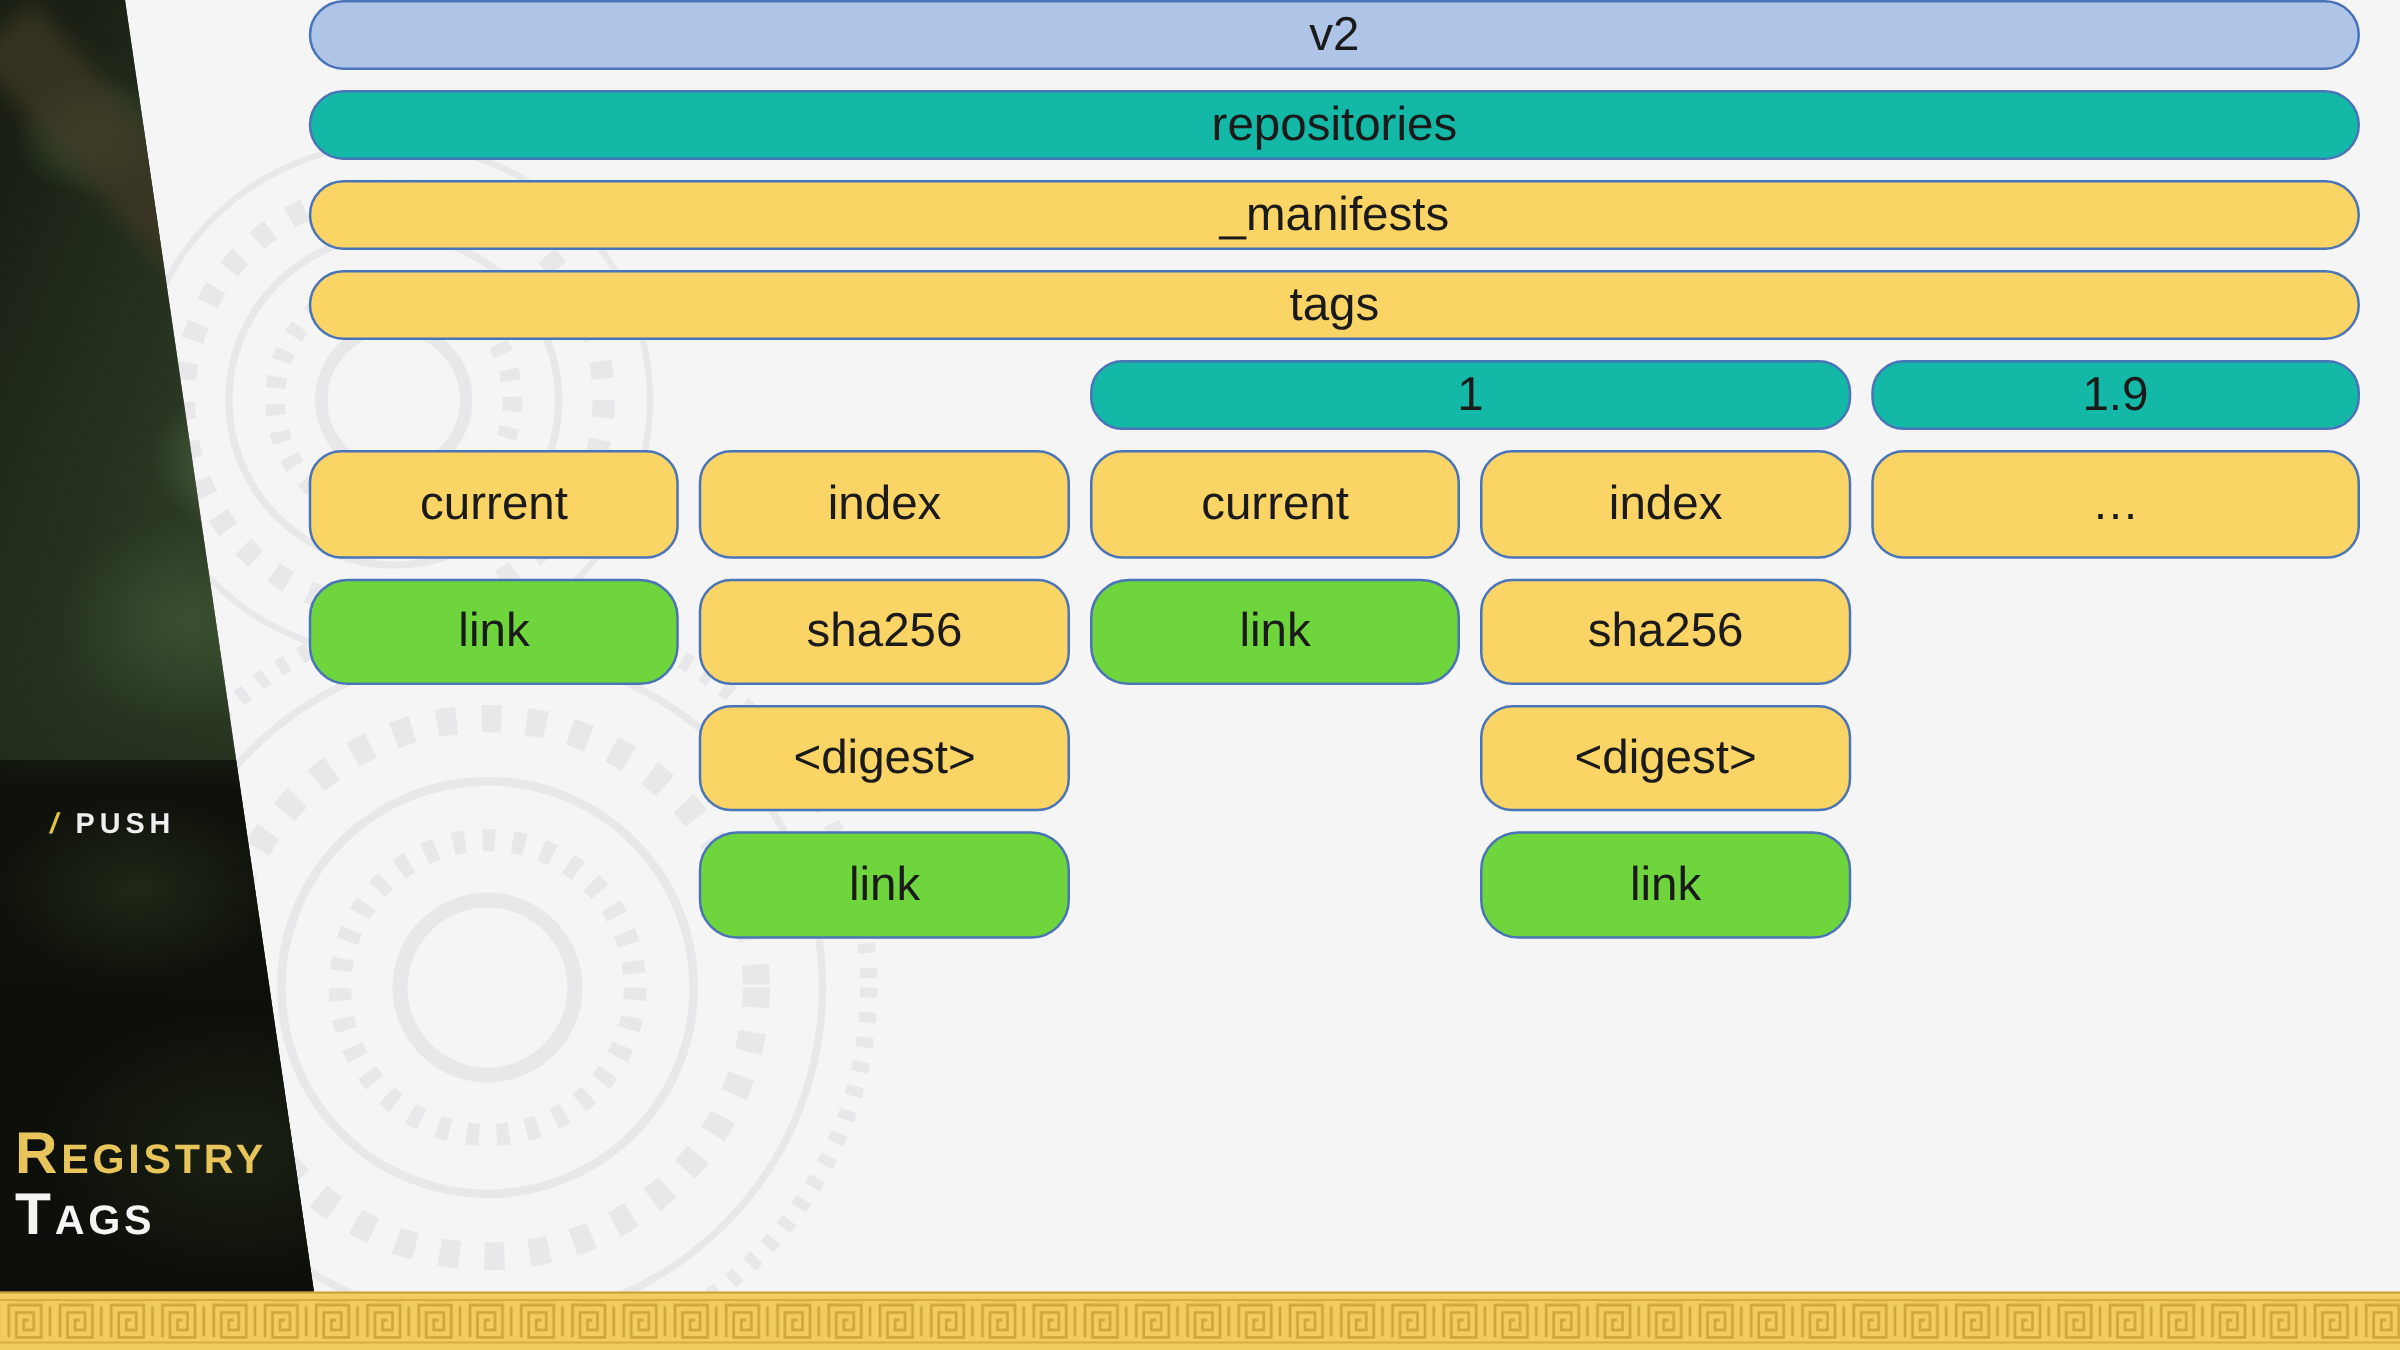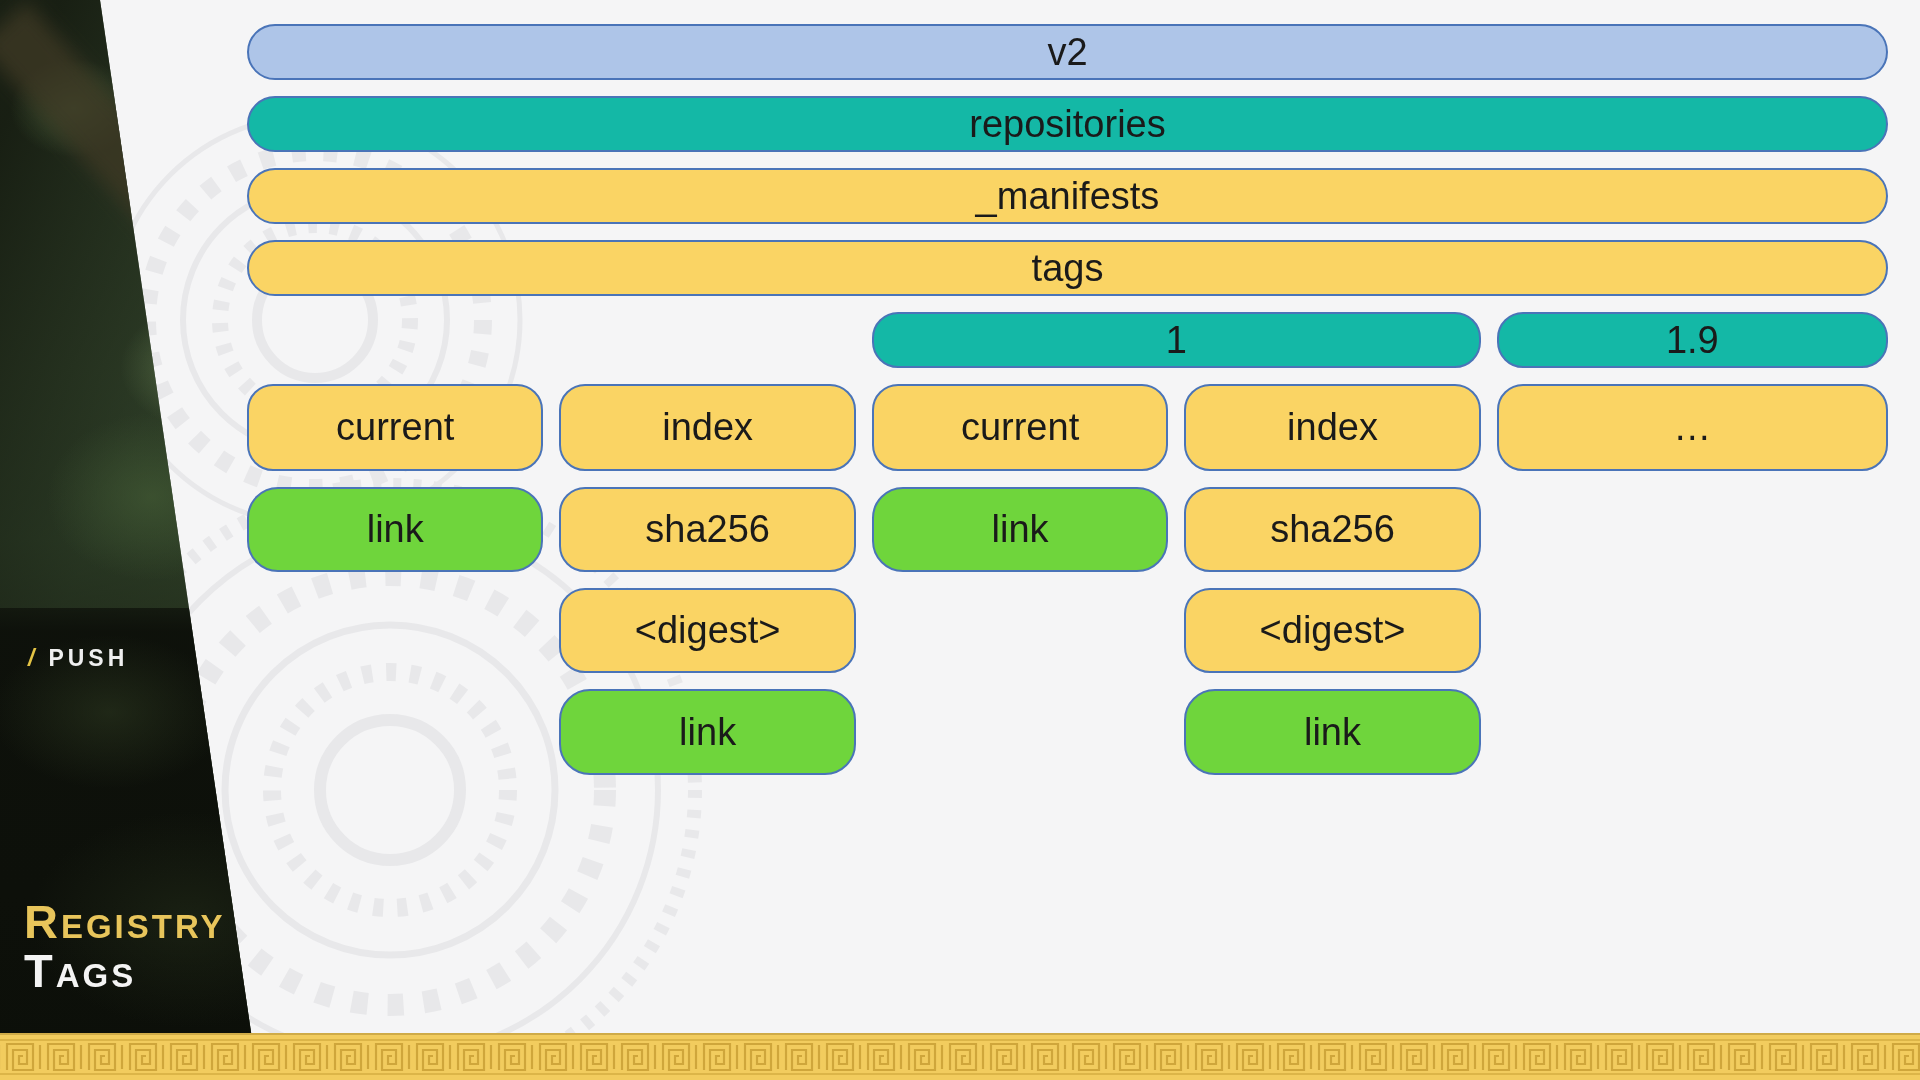--- a/index.html
+++ b/index.html
@@ -20,29 +20,29 @@
       radial-gradient(150px 120px at 58% 46%, rgba(70,95,55,0.60), transparent 70%),
       linear-gradient(115deg, rgba(22,28,17,0.92) 8%, rgba(45,60,38,0.55) 45%, rgba(60,80,48,0.45) 72%),
       linear-gradient(180deg,#33432c 0%,#2b3a25 34%,#22301e 50%,#161d12 58%,#11150d 64%,#10140c 100%);}
   .sidebar-photo::before{content:"";position:absolute;left:-50px;top:110px;width:320px;height:64px;
       background:rgba(62,57,36,0.78);transform:rotate(48deg);filter:blur(9px);}
   .sidebar-dark{position:absolute;left:0;right:0;top:608px;bottom:0;
     background:
       radial-gradient(170px 110px at 42% 22%, rgba(46,58,33,0.55), transparent 70%),
       radial-gradient(220px 150px at 72% 66%, rgba(38,48,27,0.50), transparent 72%),
       linear-gradient(180deg, rgba(13,16,10,0.72) 0%, rgba(13,16,10,0.96) 5%, #0d100a 60%, #0c0f09 100%);}
-  .push-line{position:absolute;left:28px;top:645px;font-size:23px;font-weight:bold;
+  .push-line{position:absolute;left:40px;top:645px;font-size:23px;font-weight:bold;
       letter-spacing:4px;color:#efefef;}
   .push-slash{color:#e4c445;margin-right:10px;font-style:italic;}
-  .slide-title{position:absolute;left:24px;top:898px;line-height:1.0;}
+  .slide-title{position:absolute;left:12px;top:898px;line-height:1.0;}
   .title-l1{font-variant:small-caps;font-weight:bold;font-size:47px;letter-spacing:3px;color:#e8c55b;}
   .title-l2{font-variant:small-caps;font-weight:bold;font-size:47px;letter-spacing:3px;color:#f4f4f4;margin-top:2px;}
 
   
-  .diagram{position:absolute;left:247px;top:24px;width:1641px;z-index:3;
+  .diagram{position:absolute;left:247px;top:0;width:1641px;z-index:3;
      display:grid;column-gap:15px;row-gap:17px;
      grid-template-columns:1fr 1fr 1fr 1fr 1.32fr;
      grid-template-rows:56px 56px 56px 56px 56px 87px 85px 85px 86px 85px;gap:16px;}
   .cell{display:flex;align-items:center;justify-content:center;
      border:2.5px solid #4a74b8;box-sizing:border-box;
      font-size:38px;color:#1a1a1a;}
   .pill{grid-column:1 / -1;border-radius:29px;}
   .box{border-radius:26px;}
   .c-blue{background:#aec5e8;}
   .c-orange{background:#14b8a6;}

